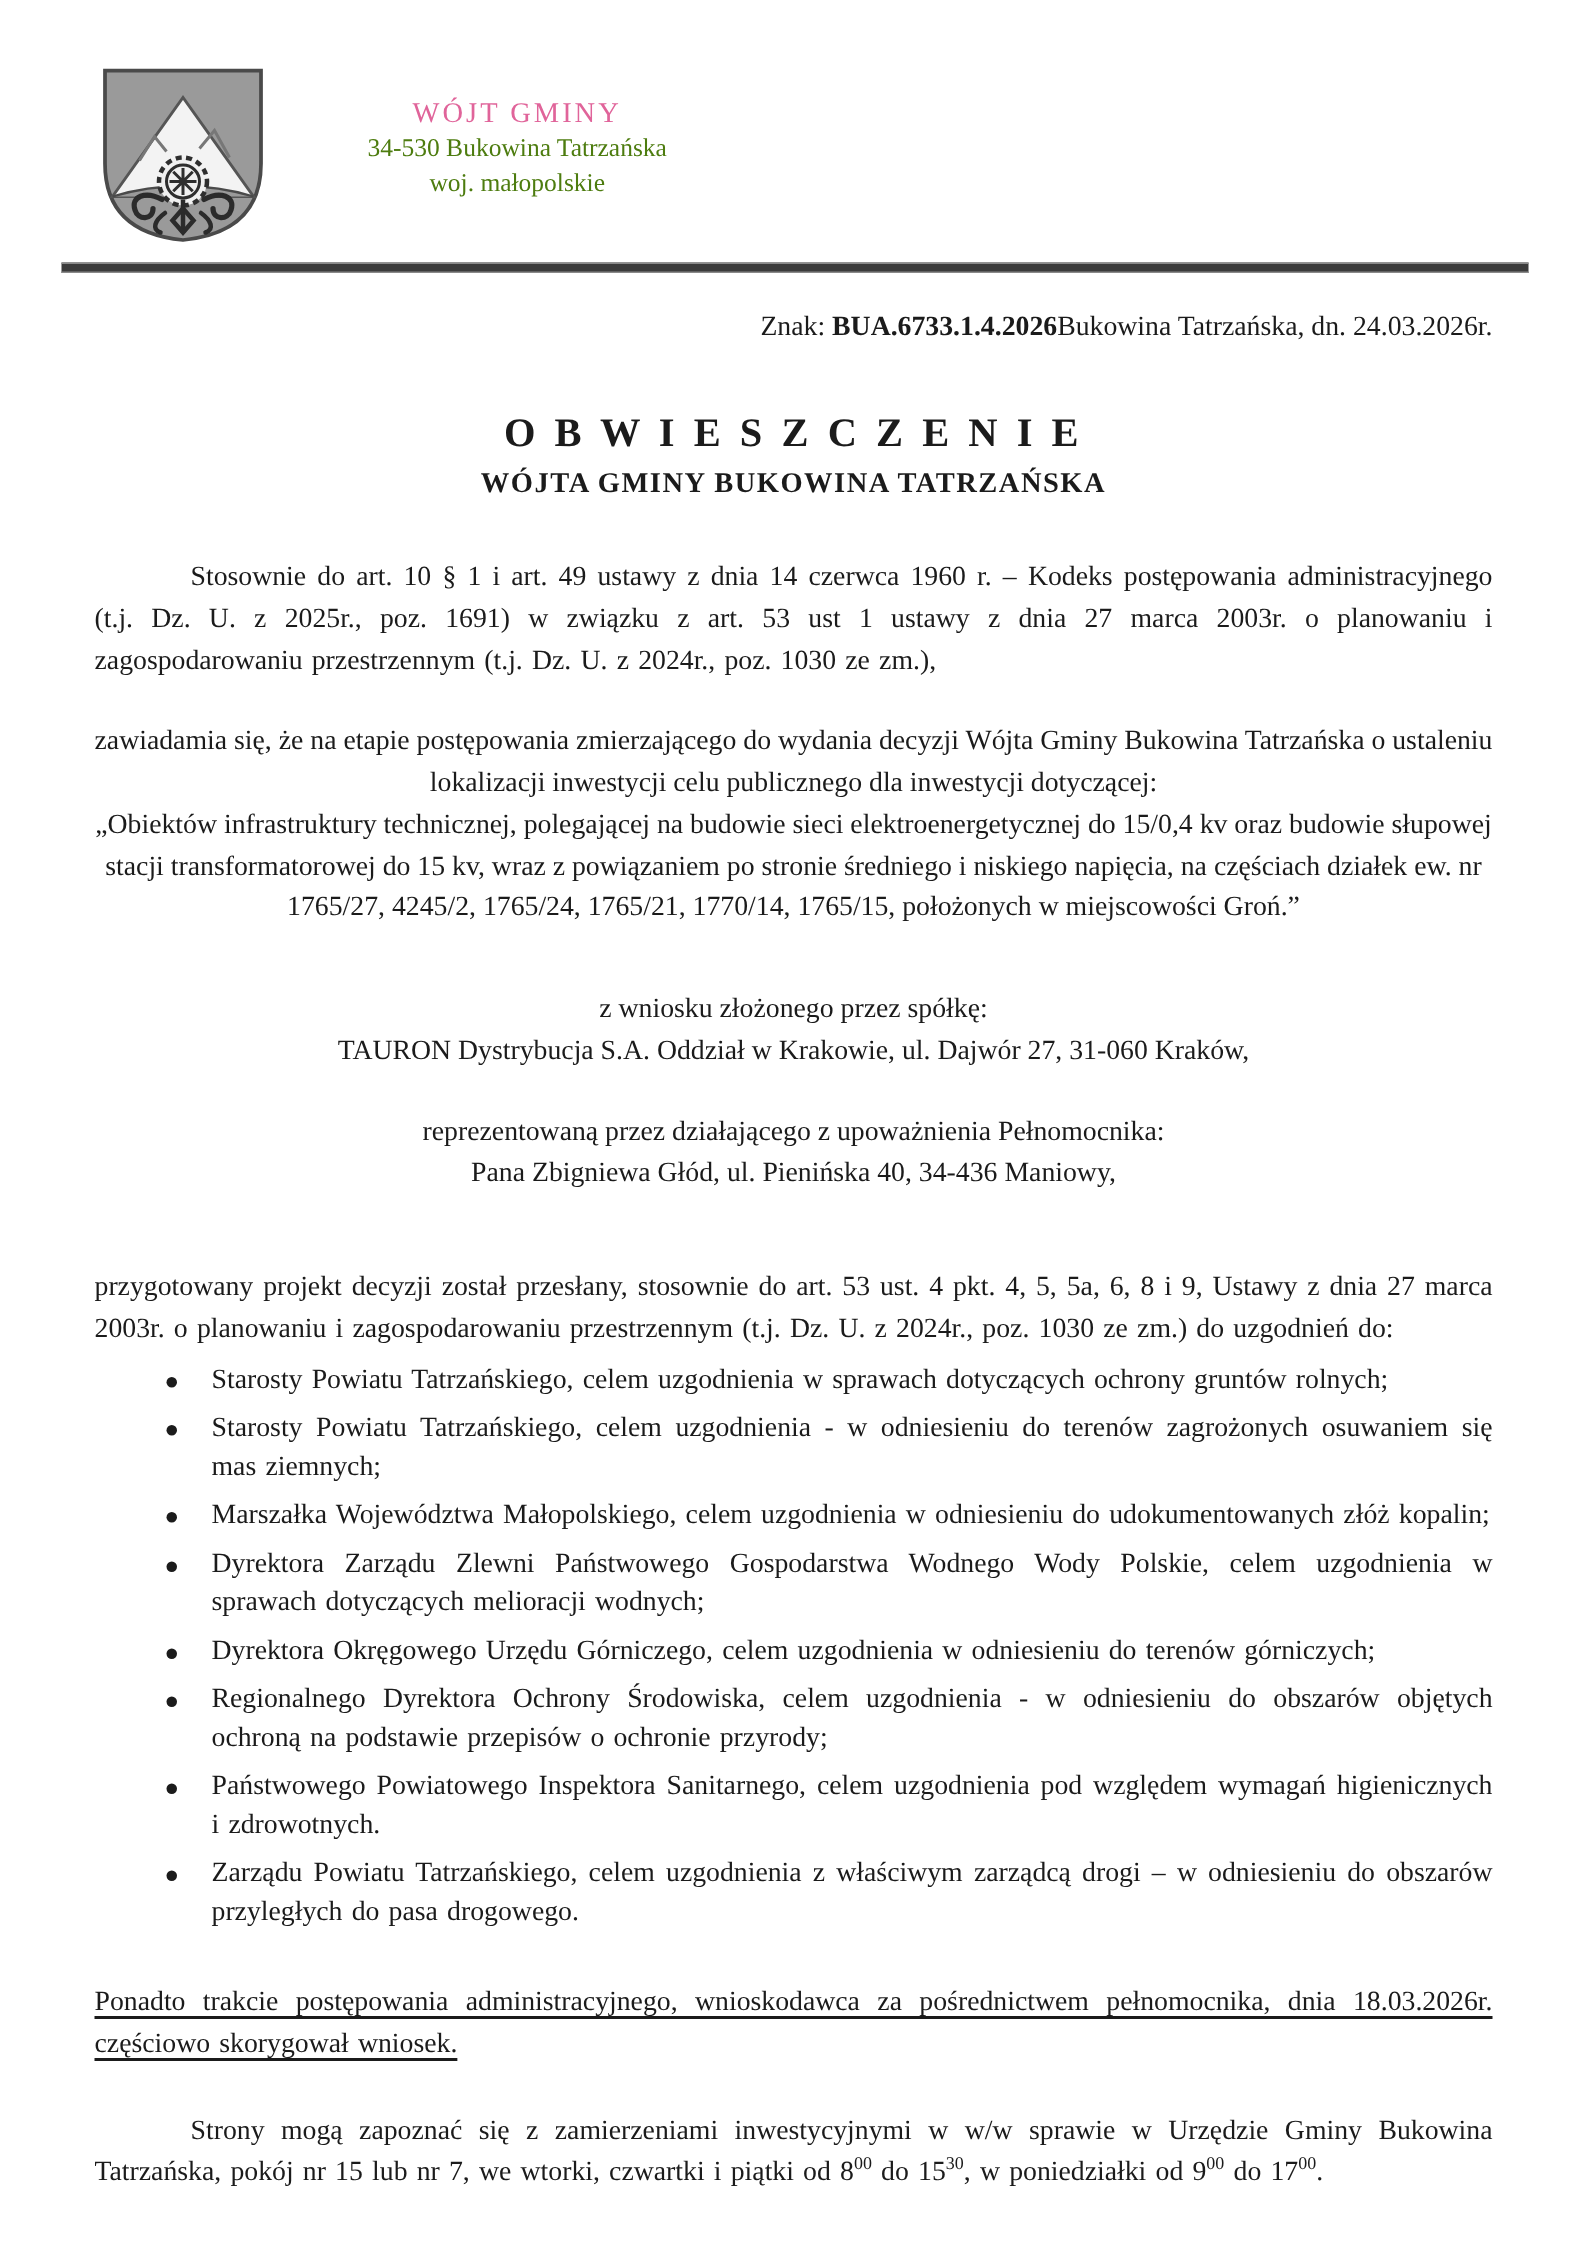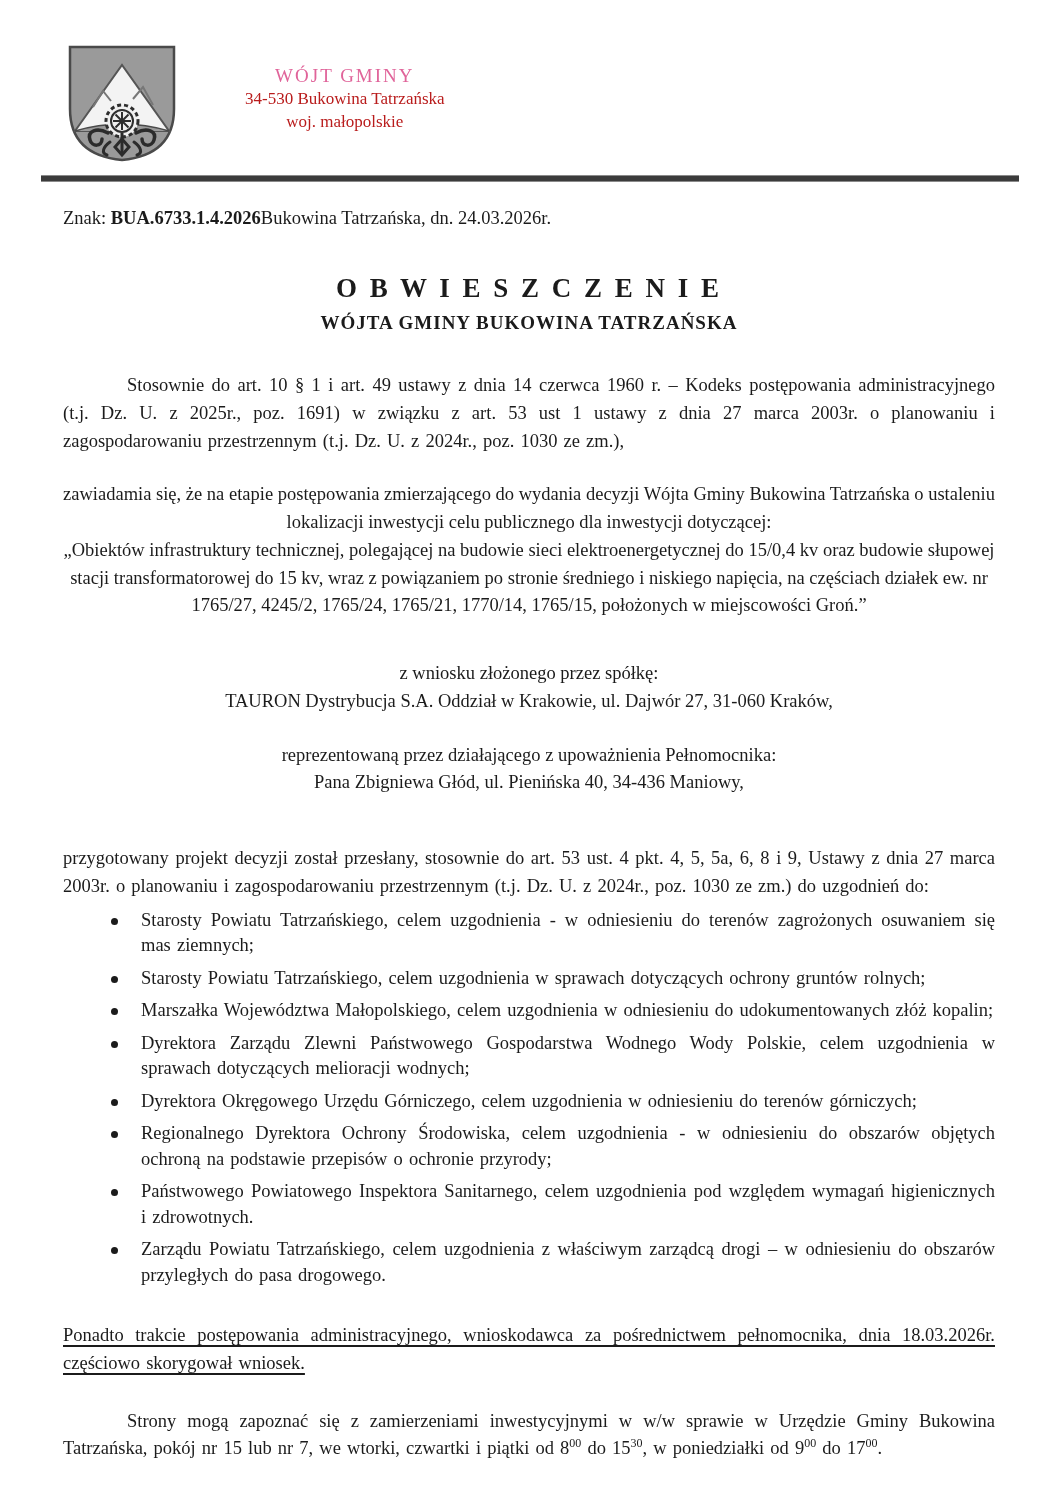--- a/index.html
+++ b/index.html
@@ -9,26 +9,26 @@
     color:#1b1b1b;-webkit-font-smoothing:antialiased;
   }
   .page{box-sizing:border-box;width:1061px;height:1500px;padding:26px 66px 0 63px;position:relative;margin-top:17px;}
 
   
   .hdr{display:flex;align-items:flex-start;}
   .crest{width:118px;height:120px;flex:0 0 auto;}
   .stamp-top{margin-left:64px;margin-top:20px;text-align:center;line-height:1.32;
     color:#d6336c;font-size:17px;}
   .stamp-top .l1{font-size:19px;letter-spacing:2px;color:#e0649a;}
-  .stamp-top .l2,.stamp-top .l3{color:#b91c1c;font-weight:500;}
+  .stamp-top .l2,.stamp-top .l3{color:#4d7c0f;font-weight:500;}
   .rule{height:5px;background:#3b3b3b;border-top:1px solid #8a8a8a;border-bottom:1px solid #8a8a8a;
     margin:12px -24px 0 -22px;}
 
   
-  .refrow{display:flex;justify-content:flex-start;margin-top:26px;font-size:18.5px;}
+  .refrow{display:flex;justify-content:flex-end;margin-top:26px;font-size:18.5px;}
   .refrow .znak b{font-weight:bold;}
 
   
   .title{ text-align:center;margin-top:44px;font-weight:bold;}
   .title .t1{font-size:27px;letter-spacing:3px;}
   .title .t2{font-size:19px;letter-spacing:1px;margin-top:8px;}
 
   p{margin:0;}
   .body-txt{font-size:18.5px;line-height:1.5;}
   .just{text-align:justify;word-spacing:1.5px;}
@@ -106,22 +106,22 @@
     <p class="body-txt ctr">z wniosku złożonego przez spółkę:</p>
     <p class="body-txt ctr b">TAURON Dystrybucja S.A. Oddział w Krakowie, ul. Dajwór 27, 31-060 Kraków,</p>
     <div class="gap"></div>
     <p class="body-txt ctr">reprezentowaną przez działającego z upoważnienia Pełnomocnika:</p>
     <p class="body-txt ctr b">Pana Zbigniewa Głód, ul. Pienińska 40, 34-436 Maniowy,</p>
   </div>
 
   <p class="body-txt just project"><span class="b">przygotowany projekt decyzji został przesłany</span><span>, stosownie do art. 53 ust. 4 pkt. 4, 5, 5a, 6, 8 i 9, Ustawy z dnia 27 marca 2003r. o planowaniu i zagospodarowaniu przestrzennym (t.j. Dz. U. z 2024r., poz. 1030 ze zm.) </span><span class="b">do uzgodnień do:</span></p>
 
   <ul class="agreements">
+    <li><span class="b">Starosty Powiatu Tatrzańskiego</span><span>, celem uzgodnienia w sprawach dotyczących ochrony gruntów rolnych;</span></li>
     <li><span class="b">Starosty Powiatu Tatrzańskiego</span><span>, celem uzgodnienia - w odniesieniu do terenów zagrożonych osuwaniem się mas ziemnych;</span></li>
-    <li><span class="b">Starosty Powiatu Tatrzańskiego</span><span>, celem uzgodnienia w sprawach dotyczących ochrony gruntów rolnych;</span></li>
     <li><span class="b">Marszałka Województwa Małopolskiego,</span><span> celem uzgodnienia w odniesieniu do udokumentowanych złóż kopalin;</span></li>
     <li><span class="b">Dyrektora Zarządu Zlewni Państwowego Gospodarstwa Wodnego Wody Polskie</span><span>, celem uzgodnienia w sprawach dotyczących melioracji wodnych;</span></li>
     <li><span class="b">Dyrektora Okręgowego Urzędu Górniczego</span><span>, celem uzgodnienia w odniesieniu do terenów górniczych;</span></li>
     <li><span class="b">Regionalnego Dyrektora Ochrony Środowiska</span><span>, celem uzgodnienia - w odniesieniu do obszarów objętych ochroną na podstawie przepisów o ochronie przyrody;</span></li>
     <li><span class="b">Państwowego Powiatowego Inspektora Sanitarnego</span><span>, celem uzgodnienia pod względem wymagań higienicznych i zdrowotnych.</span></li>
     <li><span class="b">Zarządu Powiatu Tatrzańskiego</span><span>, celem uzgodnienia z właściwym zarządcą drogi – w odniesieniu do obszarów przyległych do pasa drogowego.</span></li>
   </ul>
 
   <p class="body-txt just correction">Ponadto trakcie postępowania administracyjnego, wnioskodawca za pośrednictwem pełnomocnika, dnia 18.03.2026r. częściowo skorygował wniosek.</p>
 

